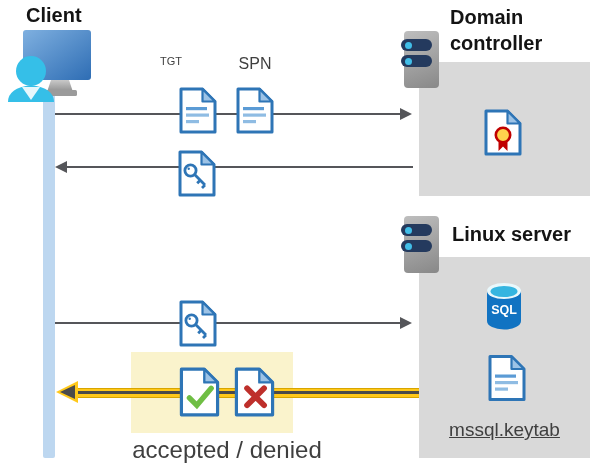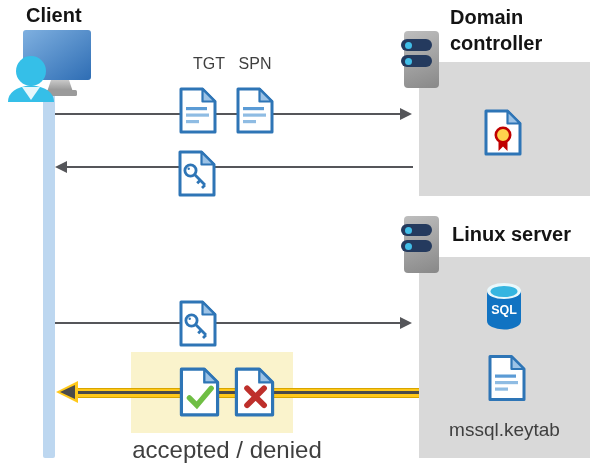--- a/index.html
+++ b/index.html
@@ -22,24 +22,24 @@
 
   .lifeline{position:absolute;left:43px;top:90px;width:12px;height:368px;
             background:var(--lifeline-blue);border-radius:2px;}
 
   .heading{position:absolute;font-size:20px;font-weight:700;color:var(--heading-black);}
   #client-label{left:26px;top:4px;}
   #dc-label{left:450px;top:4px;width:120px;line-height:1.3;}
   #linux-label{left:452px;top:223px;white-space:nowrap;}
 
   .caption{position:absolute;color:var(--text-dark);}
-  #tgt-label{left:188px;top:55px;width:42px;text-align:center;font-size:16px;}
+  #tgt-label{left:160px;top:55px;width:42px;font-size:11px;}
   #spn-label{left:233px;top:55px;width:44px;text-align:center;font-size:16px;}
   #result-label{left:122px;top:436px;width:210px;text-align:center;font-size:24px;}
-  #keytab-label{left:419px;top:419px;width:171px;text-align:center;font-size:19px;}
+  #keytab-label{left:419px;top:419px;width:171px;text-align:center;font-size:19px;text-decoration:underline;}
 
   .arrow-line{position:absolute;height:2px;background:var(--arrow-gray);}
   .arrow-head-right{position:absolute;width:0;height:0;
     border-top:6px solid transparent;border-bottom:6px solid transparent;
     border-left:12px solid var(--arrow-gray);}
   .arrow-head-left{position:absolute;width:0;height:0;
     border-top:6px solid transparent;border-bottom:6px solid transparent;
     border-right:12px solid var(--arrow-gray);}
 
   #highlight-box{position:absolute;left:131px;top:352px;width:162px;height:81px;

